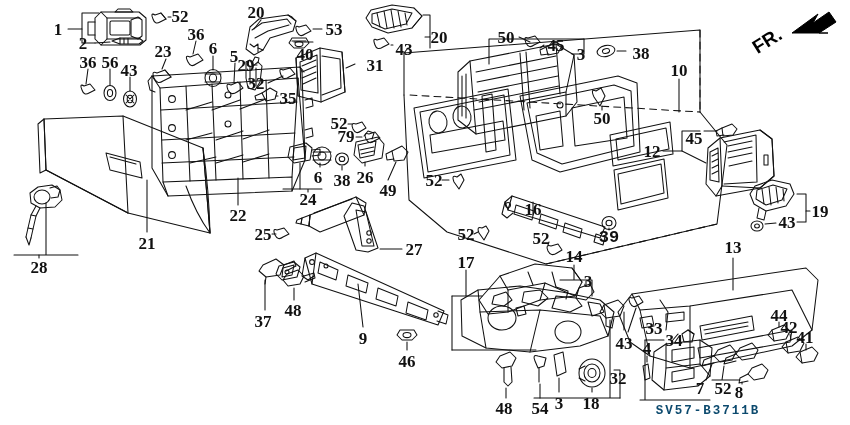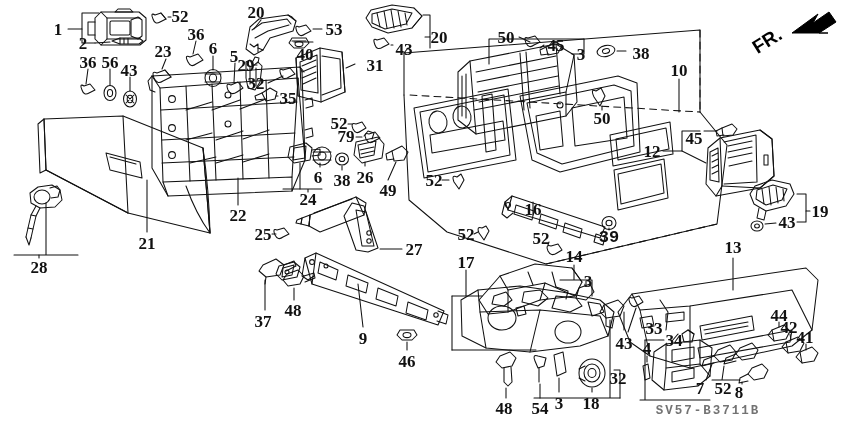--- a/index.html
+++ b/index.html
@@ -5,21 +5,21 @@
   html,body{margin:0;padding:0;background:#fff;}
   body{width:850px;height:425px;overflow:hidden;
        font-family:"Liberation Serif",serif;}
   #sheet{position:relative;width:850px;height:425px;background:#ffffff;}
   #art{position:absolute;inset:0;}
   .lbl{position:absolute;font-family:"Liberation Serif",serif;
        font-weight:700;color:#111;line-height:1;white-space:nowrap;
        transform:translate(-50%,-50%);}
   .lbl.n{font-size:17px;}
   .partcode{position:absolute;font-family:"Liberation Mono",monospace;
-       font-size:12.5px;font-weight:700;letter-spacing:2.0px;color:#737373;
+       font-size:12.5px;font-weight:700;letter-spacing:2.0px;color:#0c4a6e;
        transform:translate(-50%,-50%);}
   .frtxt{position:absolute;font-family:"Liberation Sans",sans-serif;
        font-size:19px;font-weight:700;color:#000;
        transform:rotate(-32deg);letter-spacing:0px;}
 </style>
 </head>
 <body>
 
 <div id="sheet">
 

